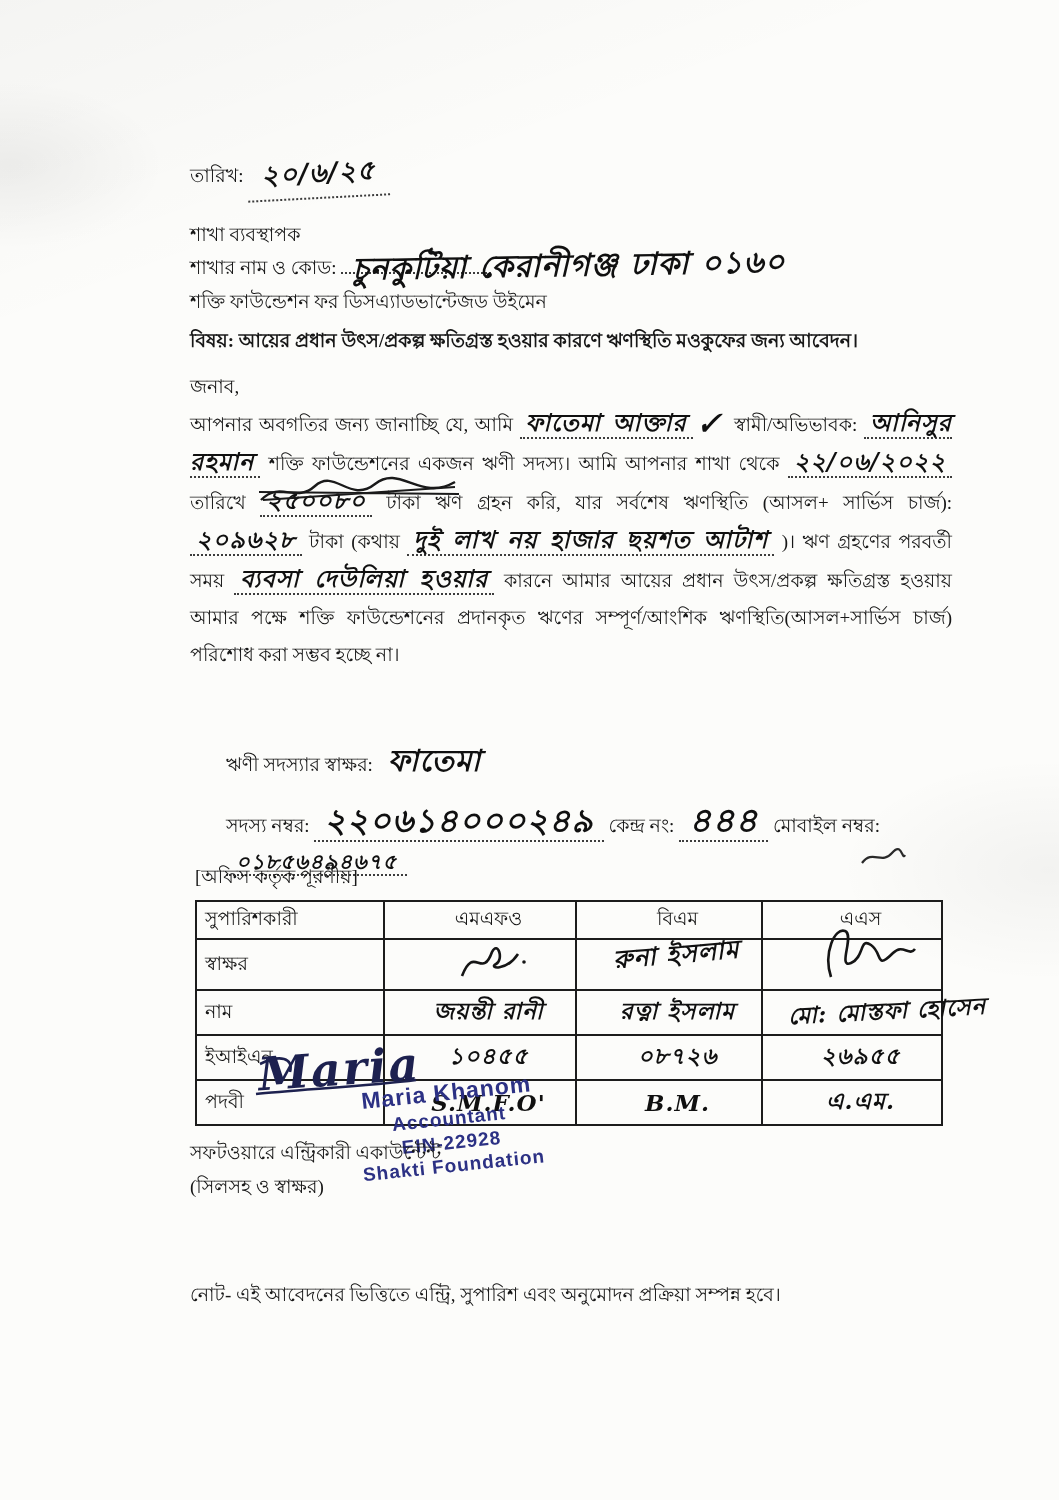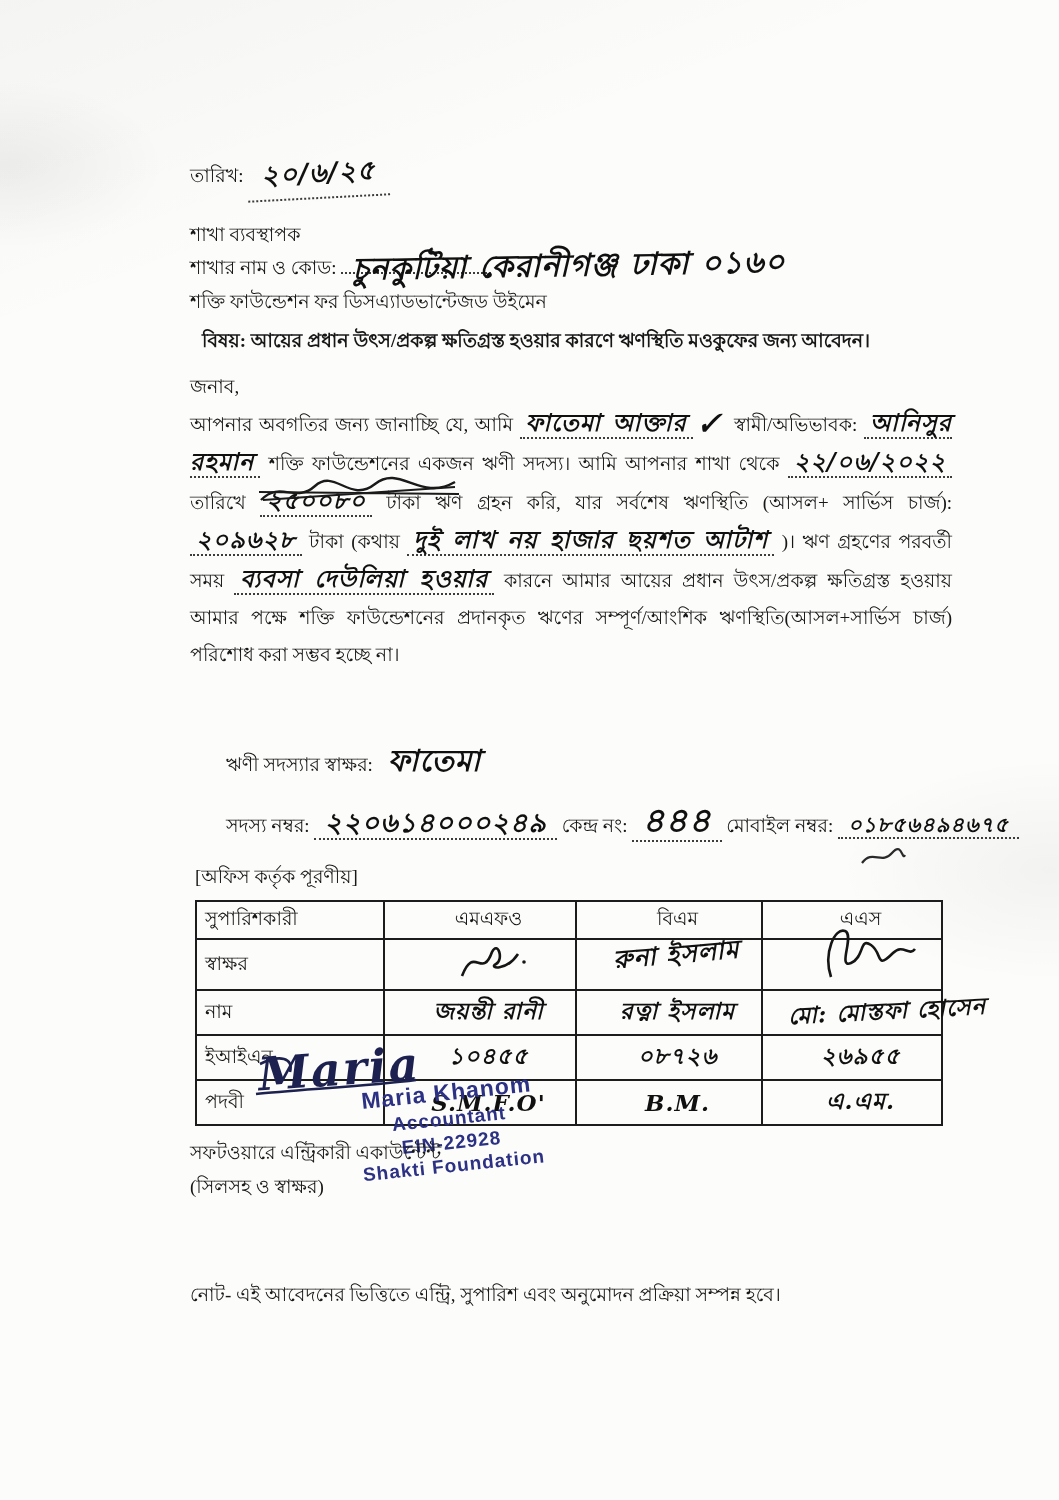--- a/index.html
+++ b/index.html
@@ -17,21 +17,21 @@
   }
   
   .page::before{
     content:"";position:absolute;inset:0;pointer-events:none;
     background:
       radial-gradient(220px 120px at 1% 11%, rgba(0,0,0,0.05), transparent 70%),
       radial-gradient(300px 160px at 99% 58%, rgba(0,0,0,0.04), transparent 70%),
       linear-gradient(160deg, rgba(0,0,0,0.03), transparent 18%);
   }
   .printed{font-size:19px;line-height:1.55;color:#171717;}
-  .bold{font-weight:bold;margin-left:12px;}
+  .bold{font-weight:bold;}
   .hw{
     font-family:"DejaVu Serif", serif;
     font-style:italic;
     font-weight:bold;
     color:#101010;
     letter-spacing:1px;
   }
   .dotted{border-bottom:2px dotted #3c3c3c;}
   .abs{position:absolute;}
   .para{
@@ -131,21 +131,21 @@
   </svg>
 
 
   <div class="abs" style="left:190px;top:738px;">
     <div class="mline printed">
       <span>ঋণী সদস্যার স্বাক্ষর:</span>
       <span class="hw" style="font-size:30px;">ফাতেমা</span>
     </div>
     <div class="mline printed">
       <span>সদস্য নম্বর:</span>
-      <span class="hw dotted" style="font-size:27px;">২২০৬১৪০০০২৪৯</span>
+      <span class="hw dotted" style="font-size:33px;">২২০৬১৪০০০২৪৯</span>
       <span>কেন্দ্র নং:</span>
       <span class="hw dotted" style="font-size:34px;">৪৪৪</span>
       <span>মোবাইল নম্বর:</span>
       <span class="hw dotted" style="font-size:21px;">০১৮৫৬৪৯৪৬৭৫</span>
     </div>
   </div>
 
   <svg class="scribble" style="left:858px;top:845px;" width="50" height="26" viewBox="0 0 50 26">
     <path d="M4,18 C14,4 24,20 34,8 S44,16 47,10" fill="none" stroke="#2a2a2a" stroke-width="2.2"></path>
   </svg>

